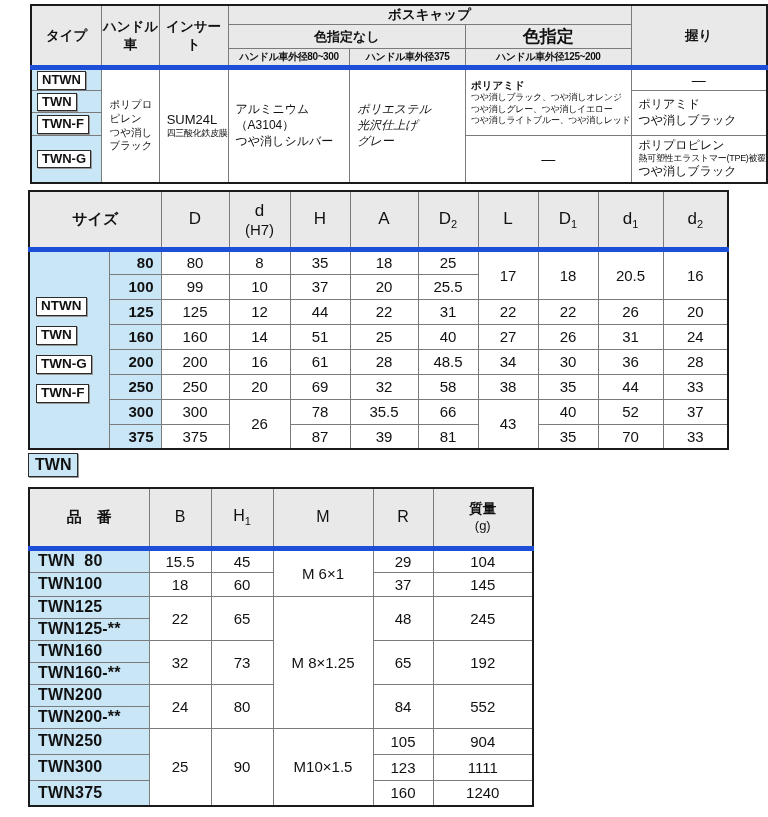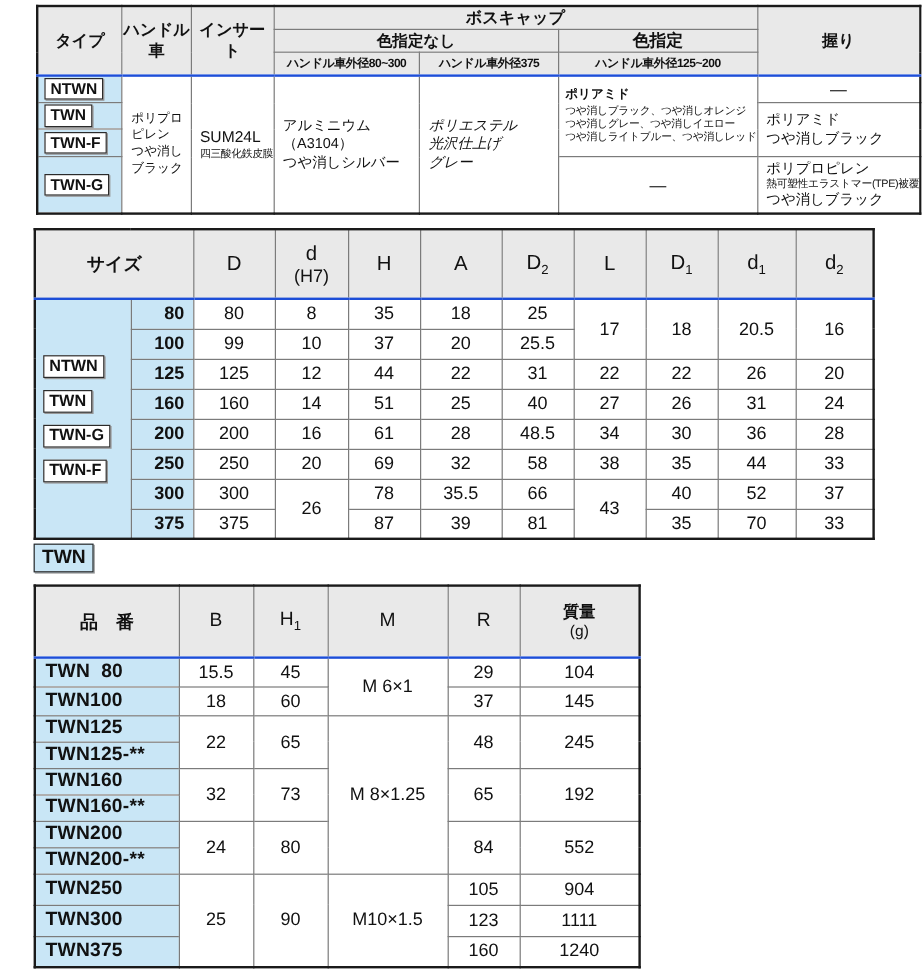--- a/index.html
+++ b/index.html
@@ -8,21 +8,21 @@
     width: 768px; height: 817px;
     font-family: "Liberation Sans", "DejaVu Sans", sans-serif;
     color: #111;
   }
   .page { position: relative; width: 768px; height: 817px; overflow: hidden; }
 
   table { border-collapse: collapse; table-layout: fixed; }
   .tbl { position: absolute; border: 2px solid #1a1a1a; background: #fff; }
   .tbl th, .tbl td { border: 1px solid #7b7b7b; overflow: hidden; vertical-align: middle; }
   .tbl th { background: #e9e9e9; font-weight: bold; text-align: center; }
-  .tbl tbody tr.first > th, .tbl tbody tr.first > td { border-top: 2px solid #1d4ed8; }
+  .tbl tbody tr.first > th, .tbl tbody tr.first > td { border-top: 5px solid #1d4ed8; }
   .blue { background: #c9e6f6; }
 
   .badge {
     display: inline-block; background: #fff; border: 1px solid #2b2b2b;
     box-shadow: 1px 1px 0 #979797; font-weight: bold; padding: 0 4px;
     line-height: 1.25; white-space: nowrap;
   }
 
   
   .mat { left: 30px; top: 4px; }
@@ -93,21 +93,21 @@
     <thead>
       <tr style="height:19px">
         <th rowspan="3">タイプ</th>
         <th rowspan="3">ハンドル車</th>
         <th rowspan="3">インサート</th>
         <th colspan="3">ボスキャップ</th>
         <th rowspan="3">握り</th>
       </tr>
       <tr style="height:19px">
         <th colspan="2" style="font-size:13px">色指定なし</th>
-        <th style="font-size:14px">色指定</th>
+        <th style="font-size:17px">色指定</th>
       </tr>
       <tr class="sub" style="height:19px">
         <th>ハンドル車外径80~300</th>
         <th>ハンドル車外径375</th>
         <th>ハンドル車外径125~200</th>
       </tr>
     </thead>
     <tbody>
       <tr class="first" style="height:23px">
         <td class="blue typecell">

